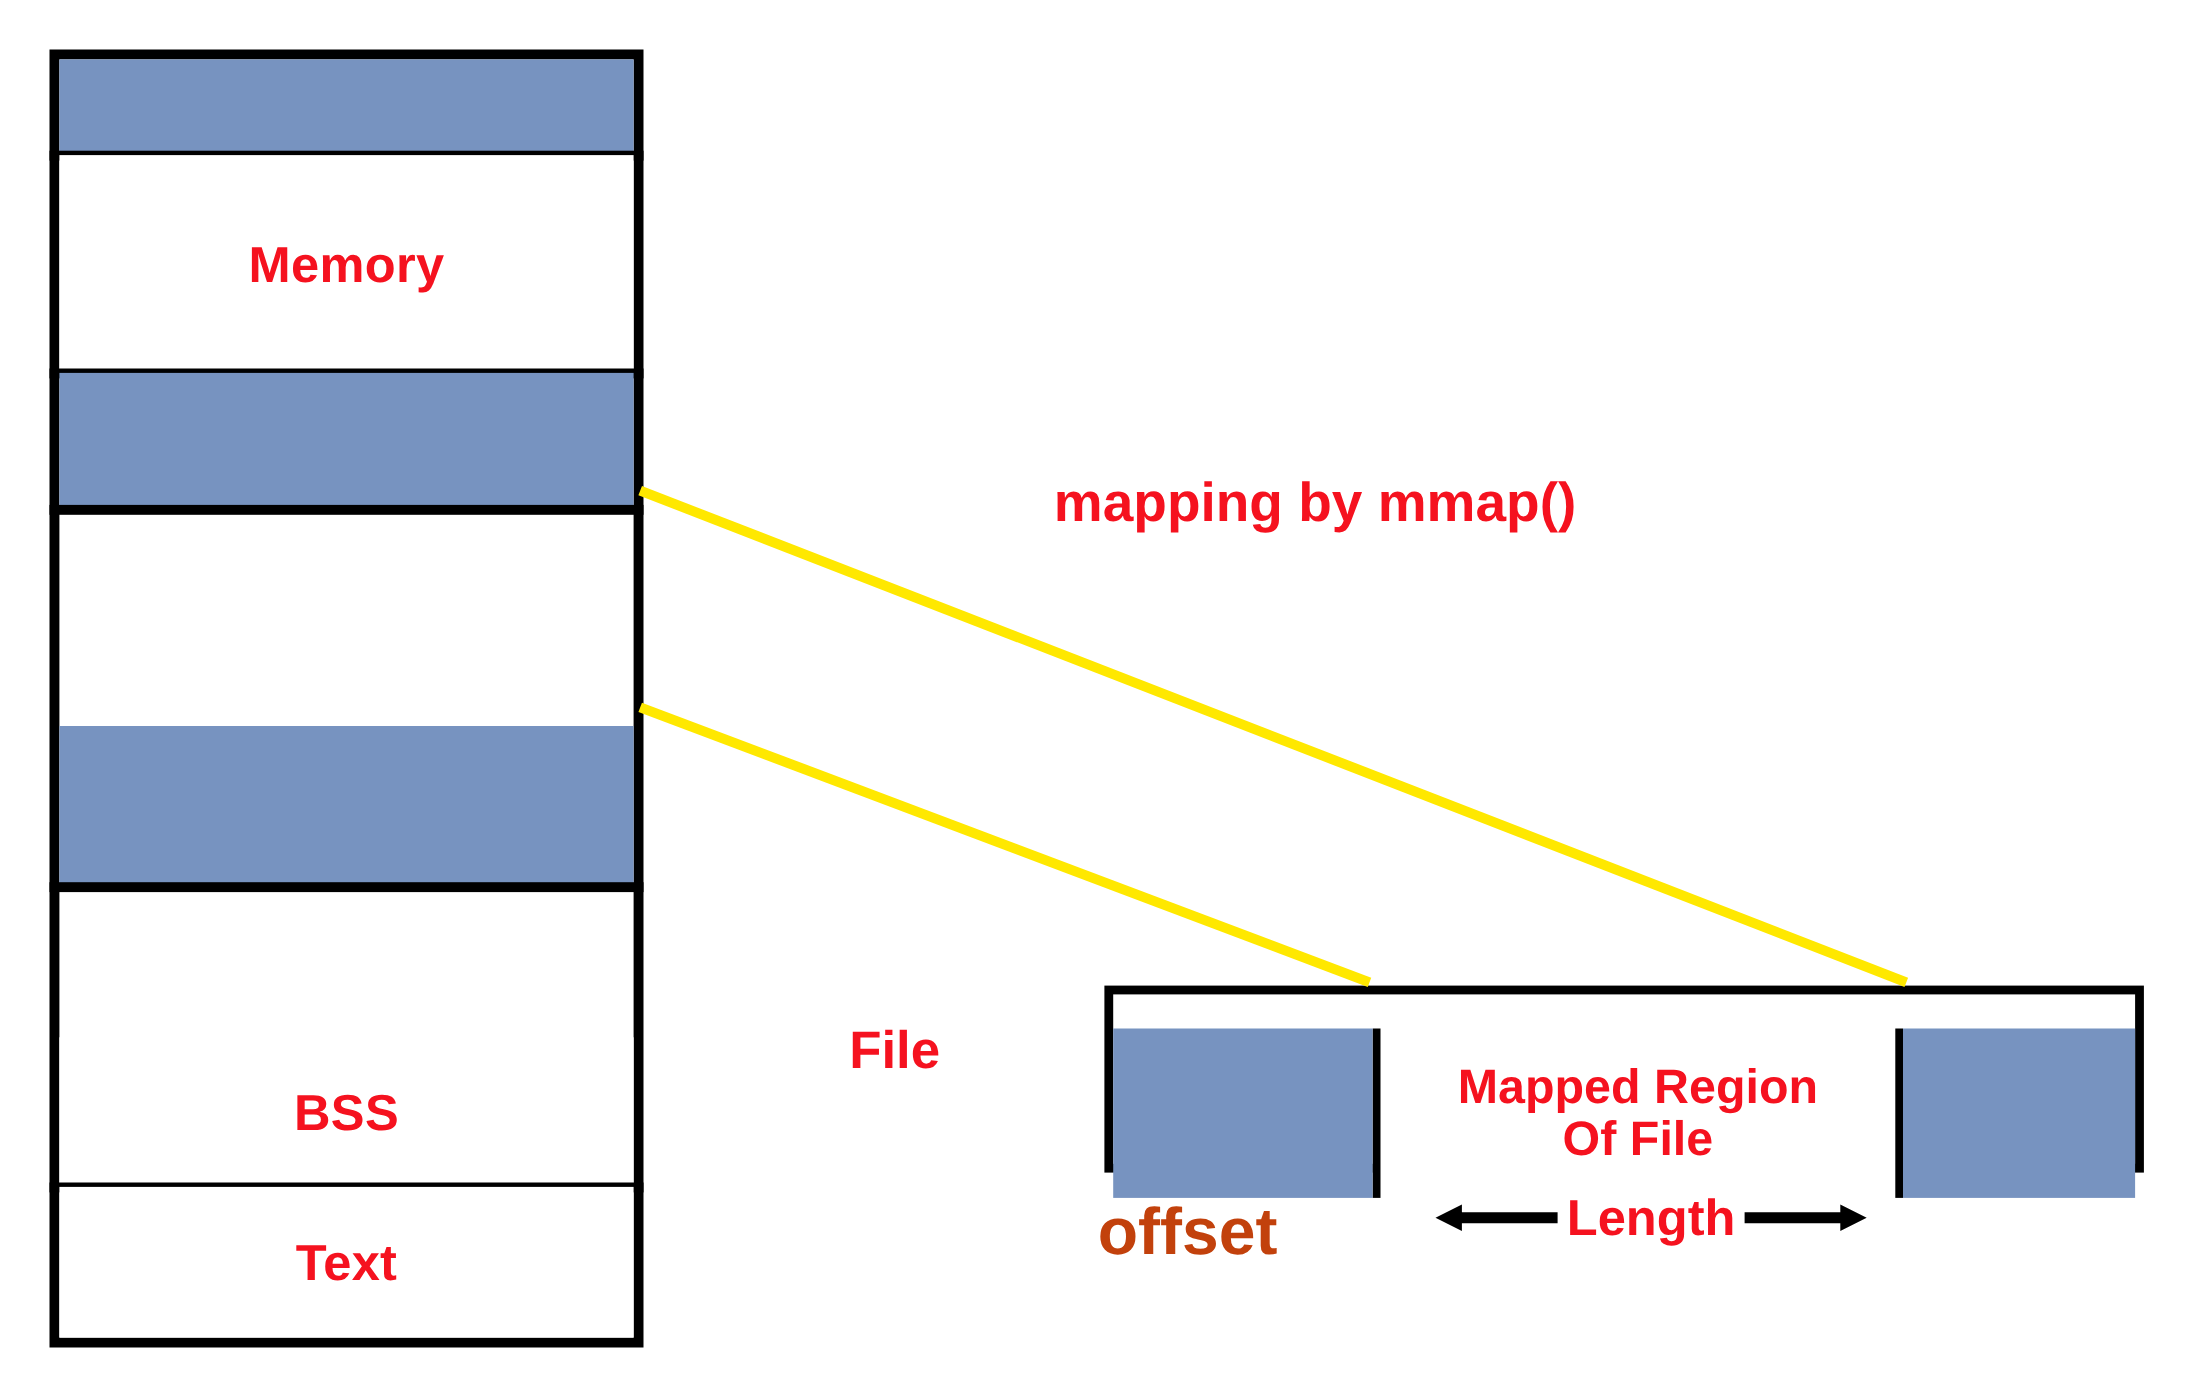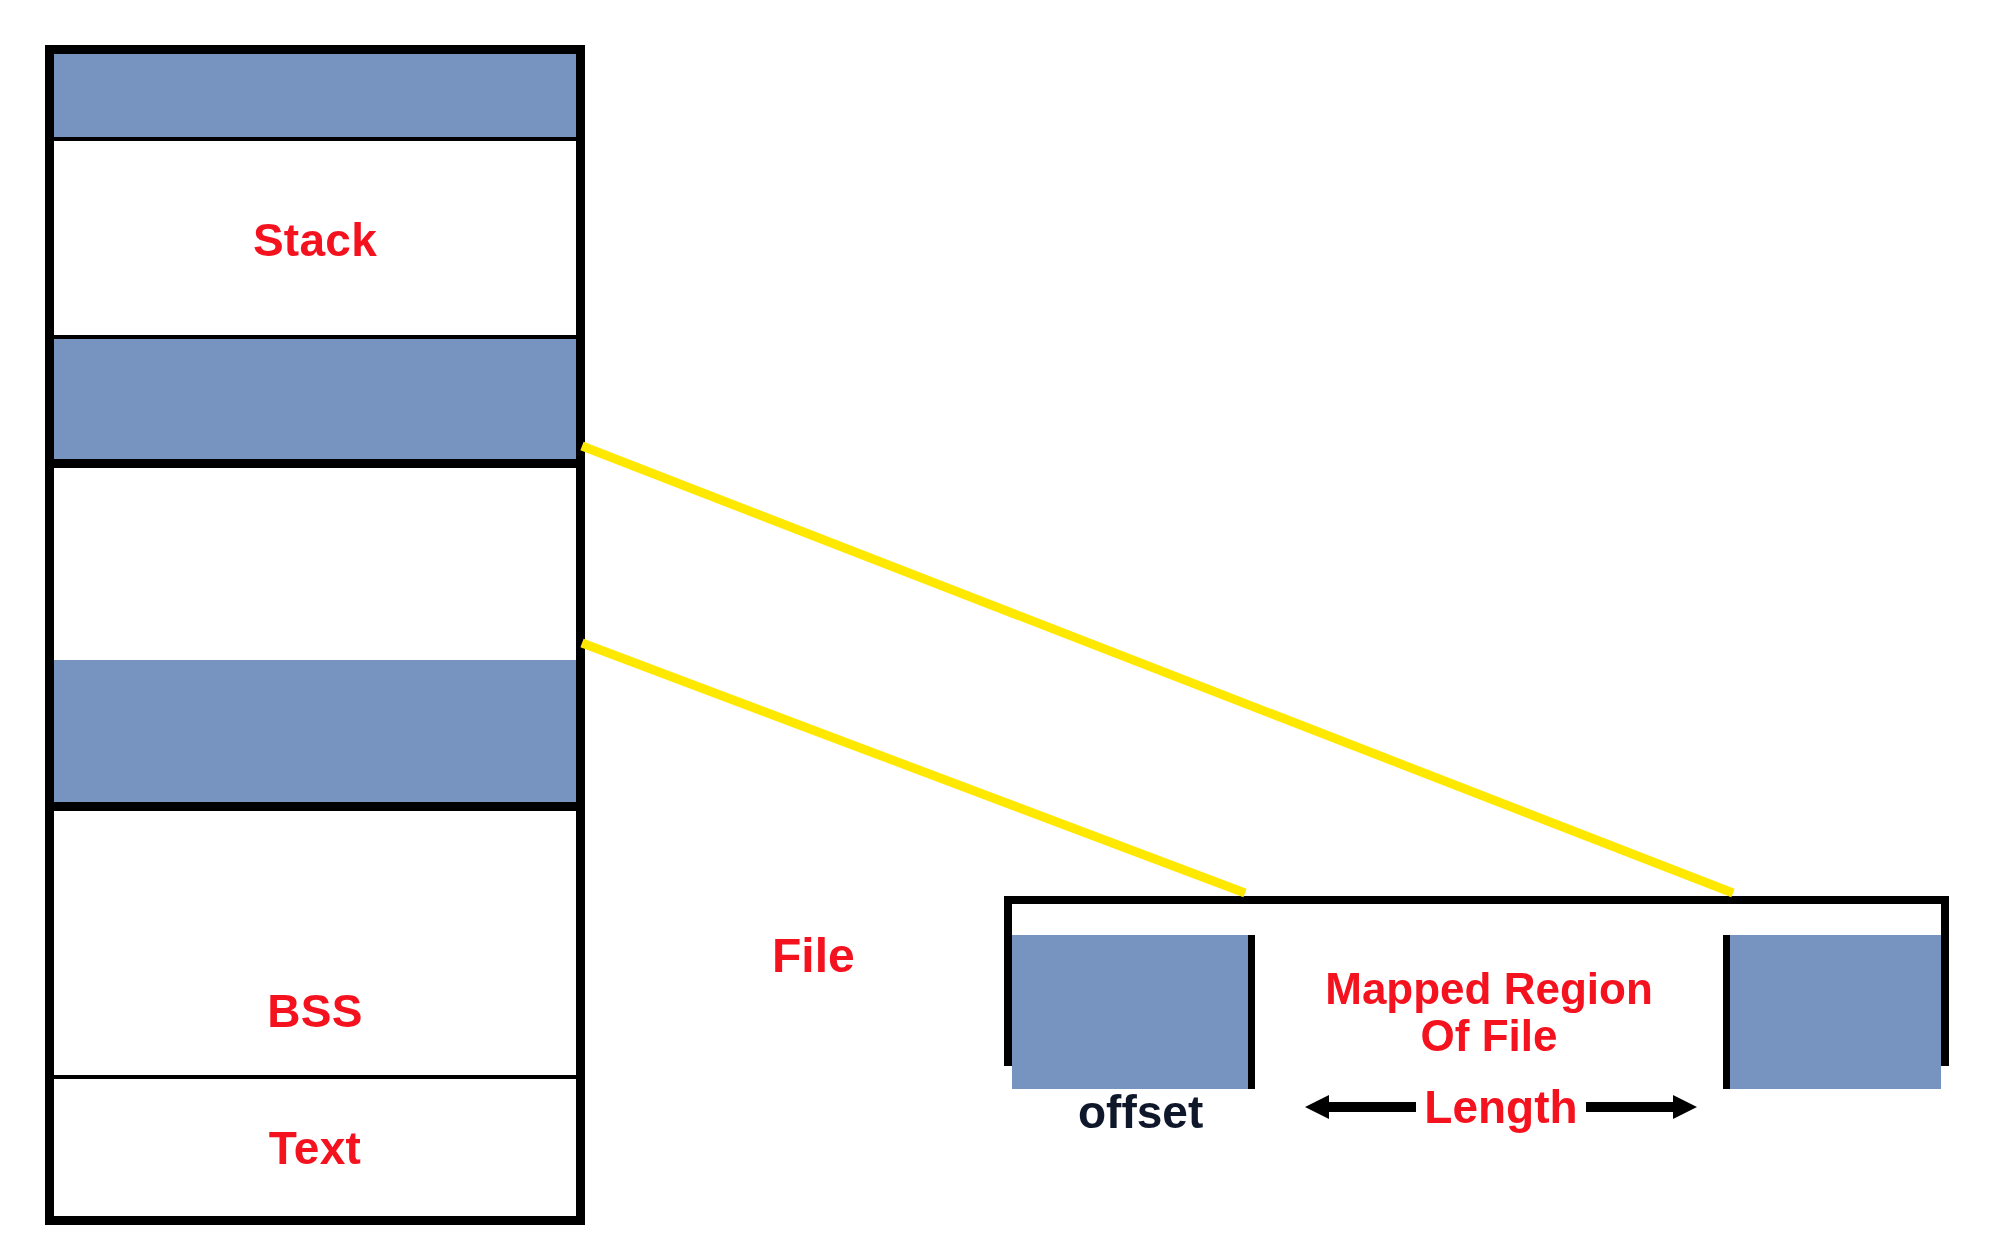--- a/index.html
+++ b/index.html
@@ -126,25 +126,25 @@
     font-weight: bold;
     color: #F5121F;
     line-height: 1.07;
     text-align: center;
     white-space: nowrap;
   }
 
   
   .offset-label {
     position: absolute;
-    left: 1078px;
+    left: 998px;
     top: 1085px;
-    font-size: 46px;
-    font-weight: bold;
-    color: #0f172a;
+    font-size: 60px;
+    font-weight: bold;
+    color: #c2410c;
     white-space: nowrap;
   }
   .length-group {
     position: absolute;
     left: 1262px;
     top: 1072px;
     width: 478px;
     height: 70px;
     display: flex;
     align-items: center;
@@ -173,38 +173,39 @@
 <body>
 
 <div id="canvas">
 
 
   <div class="mem-column" id="mem-column">
       <div class="mem-band filled" style="top: 0%; height: 7.50939%;">
         <div class="divider-bottom"></div>
       </div>
       <div class="mem-band empty" style="top: 7.50939%; height: 17.0213%;">
-        <span class="mem-label">Stack</span>
+        <span class="mem-label">Memory</span>
         <div class="divider-bottom"></div>
       </div>
       <div class="mem-band filled" style="top: 24.5307%; height: 10.6383%;">
         <div class="divider-bottom"></div>
       </div>
       <div class="mem-band filled" style="top: 52.1902%; height: 12.5156%;">
         <div class="divider-bottom"></div>
       </div>
       <div class="mem-band empty" style="top: 76.4706%; height: 11.7647%;">
         <span class="mem-label">BSS</span>
         <div class="divider-bottom"></div>
       </div>
       <div class="mem-band empty" style="top: 88.2353%; height: 11.7647%;">
         <span class="mem-label">Text</span>
       </div>
     </div>
 
+  <div class="map-caption">mapping by mmap()</div>
 
   <div class="file-label">File</div>
 
   <div class="file-bar" id="file-bar">
       <div class="file-seg blue" style="width: 25.4%;"></div>
       <div class="file-seg white mid" style="width: 51.9%;">
         <div class="file-seg-label">Mapped Region<br>Of File</div>
       </div>
       <div class="file-seg blue" style="width: 22.7%;"></div>
     </div>

